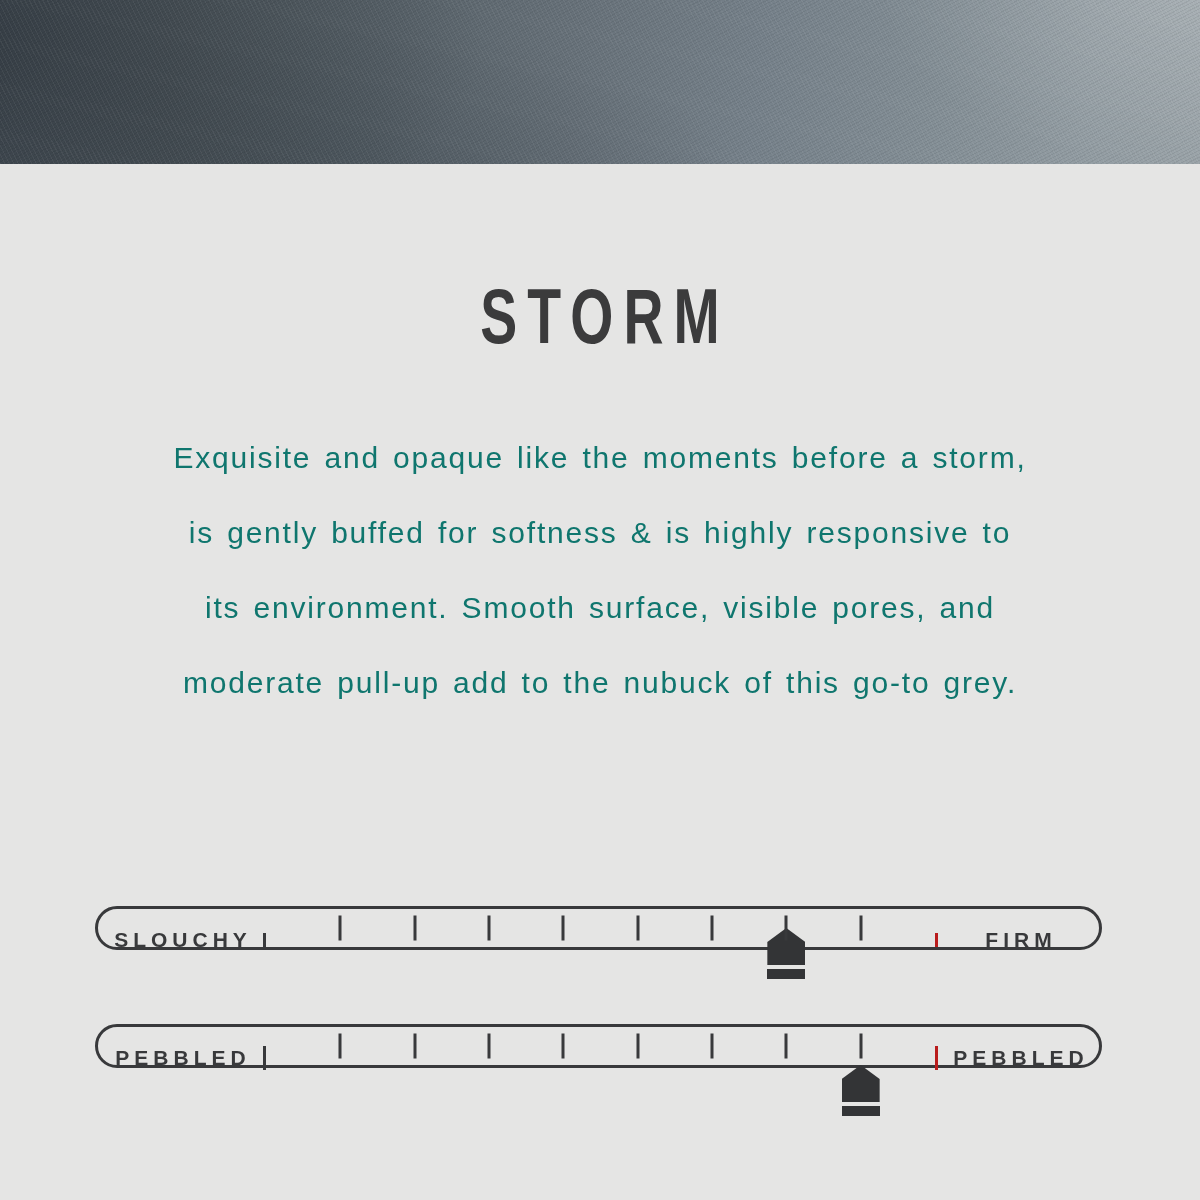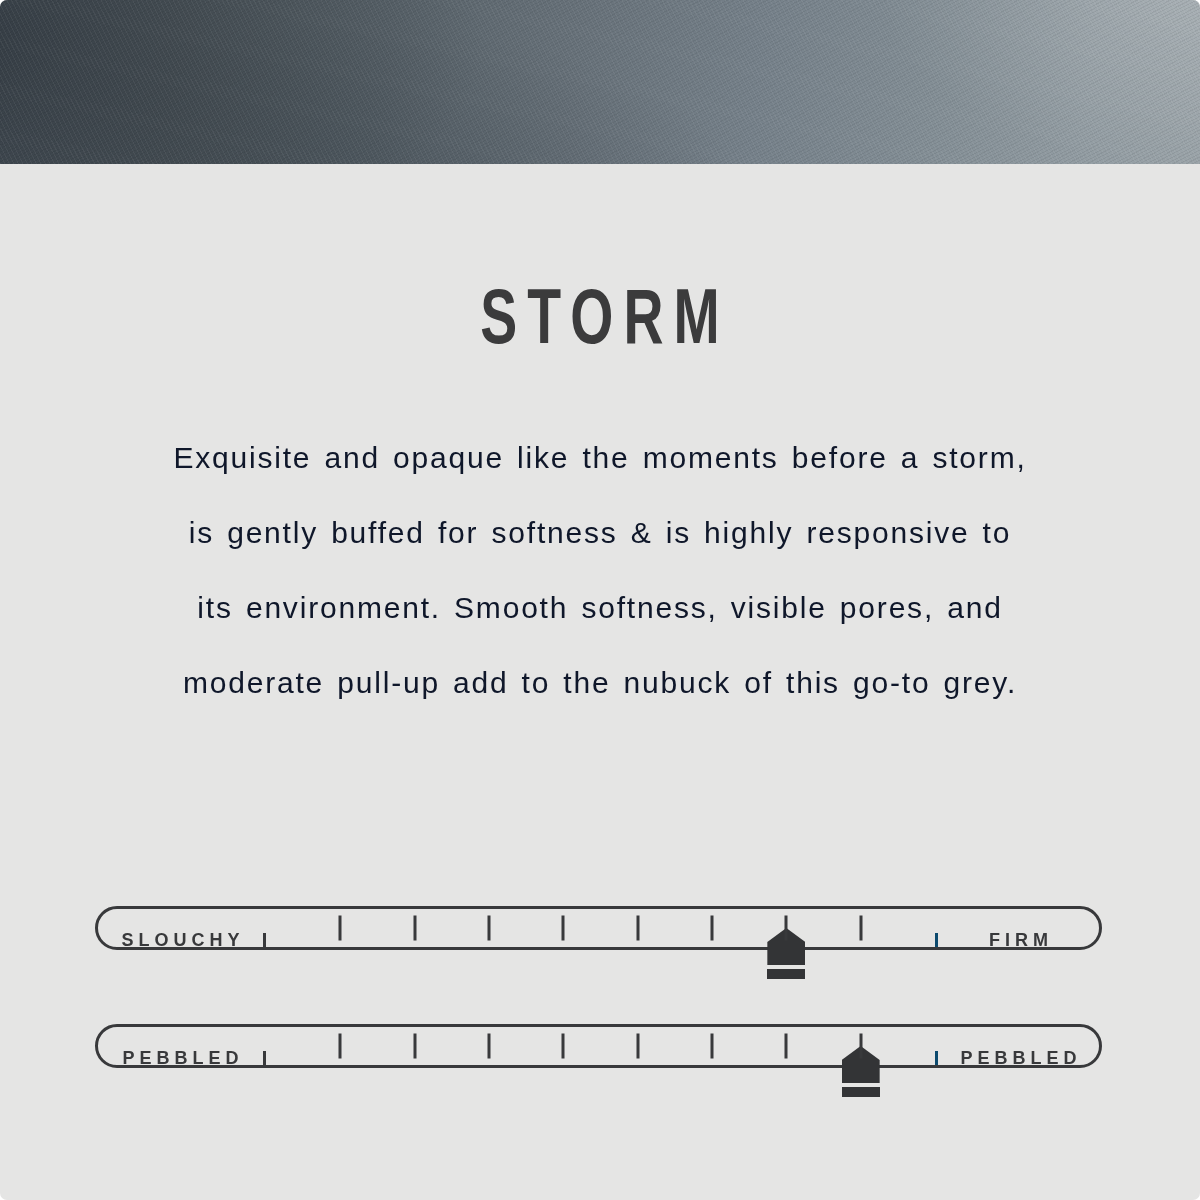--- a/index.html
+++ b/index.html
@@ -2,21 +2,20 @@
 <html><head>
 <meta charset="utf-8">
 <style>
   html,body{margin:0;padding:0;}
   .page{
     position:relative;
     width:1200px;height:1200px;
     background:#e5e5e4;
     overflow:hidden;
     font-family:"Liberation Sans", sans-serif;
-    border-radius:7px;
   }
 
   
   .hero{
     position:absolute;left:0;top:0;width:1200px;height:164px;
     background:linear-gradient(97deg,
       #49525a 0%, #4f585e 15%, #59636a 32%, #68727a 48%,
       #76818a 63%, #848f96 78%, #929ca2 90%, #9aa3a8 100%);
   }
   .hero::before{
@@ -43,40 +42,40 @@
     transform:scaleX(0.72);transform-origin:50% 50%;
     white-space:nowrap;
   }
 
   
   .description{
     position:absolute;top:420px;left:50%;transform:translateX(-50%);
     width:980px;text-align:center;
     font-size:30px;line-height:75px;
     letter-spacing:1.8px;word-spacing:3px;
-    color:#0f172a;
+    color:#0f766e;
   }
   .description .line{white-space:pre-wrap;}
 
   
   .slider{
     position:absolute;left:95px;width:1007px;height:44px;
     border:3px solid #38393b;border-radius:24px;
     display:flex;box-sizing:border-box;
     color:#38393b;
   }
   .slider-1{top:906px;}
-  .slider-2{top:1024px;}
+  .slider-2{top:1024px;align-items:center;}
   .slider .cap{
     display:flex;align-items:center;justify-content:center;
-    font-weight:700;font-size:18px;letter-spacing:5px;text-indent:5px;
+    font-weight:700;font-size:21px;letter-spacing:5px;text-indent:5px;
     box-sizing:border-box;flex:none;margin-top:24px;
   }
   .slider .cap-left{width:168px;border-right:3px solid #38393b;}
-  .slider .cap-right{width:164px;border-left:3px solid #0c4a6e;}
+  .slider .cap-right{width:164px;border-left:3px solid #b91c1c;}
   .slider .mid{position:relative;flex:1;}
   .tick{
     position:absolute;top:50%;width:3px;height:25px;
     background:#38393b;transform:translate(-50%,-50%);
   }
   .marker{
     position:absolute;top:19px;transform:translateX(-50%);
     width:38px;
   }
   .marker .nib{
@@ -92,21 +91,21 @@
 
 <div class="page">
 
   <div class="hero"></div>
 
   <h1 class="title">STORM</h1>
 
   <div class="description">
     <div class="line">Exquisite and opaque like the moments before a storm,</div>
     <div class="line">is gently buffed for softness &amp; is highly responsive to</div>
-    <div class="line">its environment. Smooth softness, visible pores, and</div>
+    <div class="line">its environment. Smooth surface, visible pores, and</div>
     <div class="line">moderate pull-up add to the nubuck of this go-to grey.</div>
   </div>
 
   <div class="slider slider-1">
     <div class="cap cap-left">SLOUCHY</div>
     <div class="mid">
       <div class="marker" style="left: 77.7778%;">
         <div class="nib"></div>
         <div class="base"></div>
       </div>

